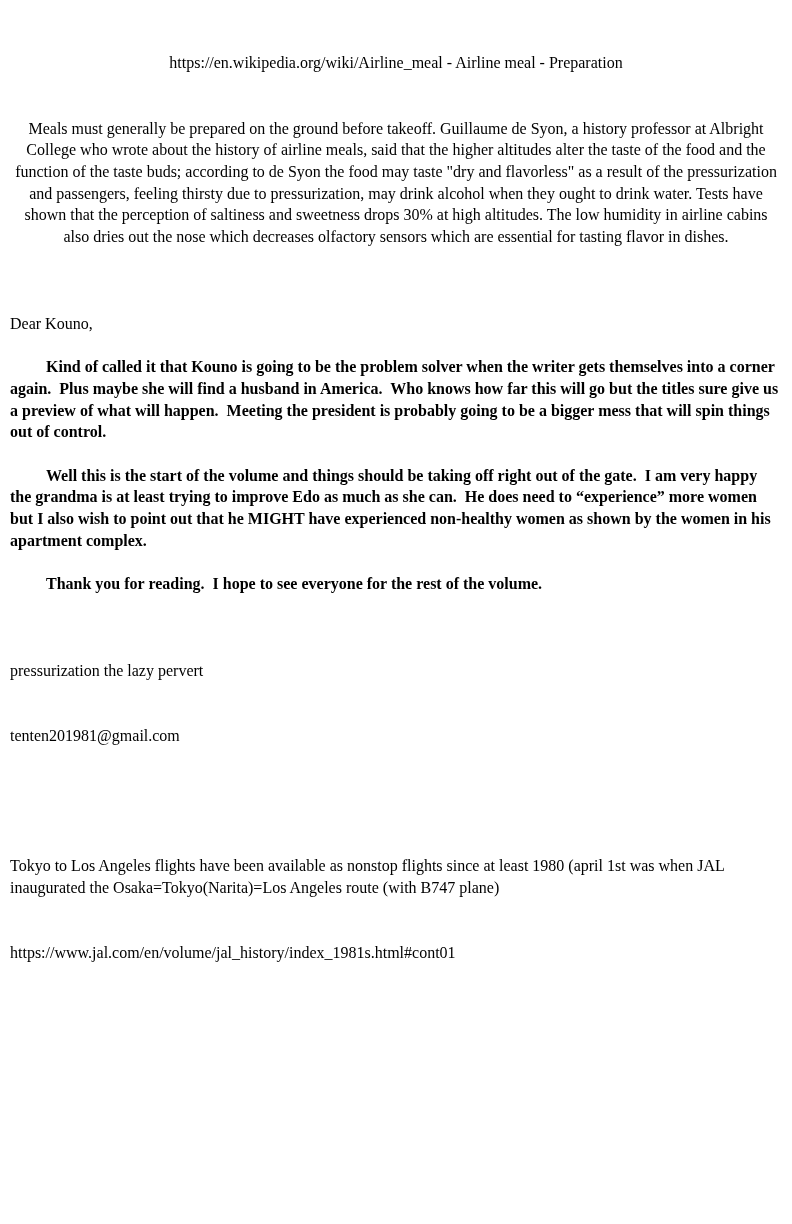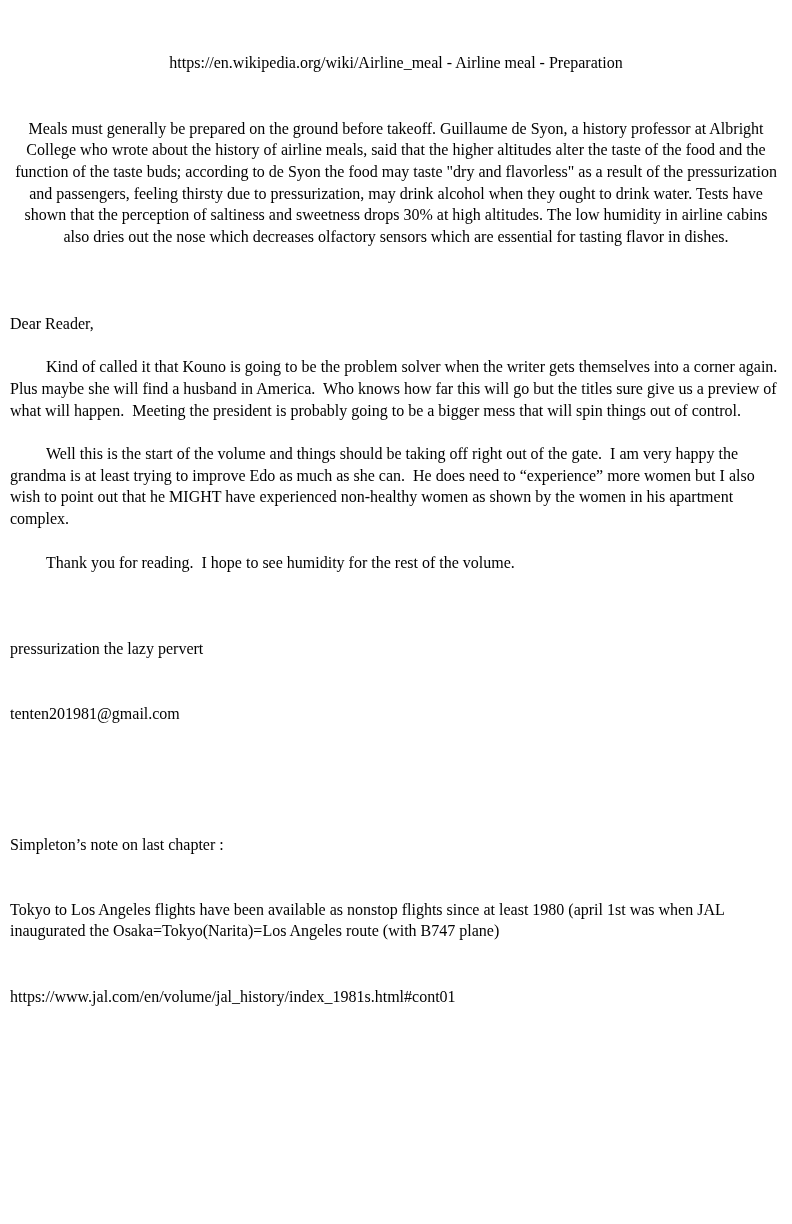--- a/index.html
+++ b/index.html
@@ -21,55 +21,55 @@
   }
   .block {
     margin: 0 0 21.7px 0;
     white-space: pre-wrap;
   }
   .center {
     text-align: center;
   }
   .indent {
     text-indent: 36px;
+    font-weight: bold;
   }
   p, div {
     margin: 0;
   }
   p.block {
     margin: 0 0 21.7px 0;
   }
 </style>
 </head>
 <body>
 
 <div class="page">
 
   <div class="block center">
     <div>https://en.wikipedia.org/wiki/Airline_meal - Airline meal - Preparation</div>
     <div>Meals must generally be prepared on the ground before takeoff. Guillaume de Syon, a history professor at Albright College who wrote about the history of airline meals, said that the higher altitudes alter the taste of the food and the function of the taste buds; according to de Syon the food may taste "dry and flavorless" as a result of the pressurization and passengers, feeling thirsty due to pressurization, may drink alcohol when they ought to drink water. Tests have shown that the perception of saltiness and sweetness drops 30% at high altitudes. The low humidity in airline cabins also dries out the nose which decreases olfactory sensors which are essential for tasting flavor in dishes.</div>
   </div>
 
-  <p class="block">Dear Reader,</p>
+  <p class="block">Dear Kouno,</p>
 
   <p class="block indent">Kind of called it that Kouno is going to be the problem solver when the writer gets themselves into a corner again.  Plus maybe she will find a husband in America.  Who knows how far this will go but the titles sure give us a preview of what will happen.  Meeting the president is probably going to be a bigger mess that will spin things out of control.</p>
 
   <p class="block indent">Well this is the start of the volume and things should be taking off right out of the gate.  I am very happy the grandma is at least trying to improve Edo as much as she can.  He does need to “experience” more women but I also wish to point out that he MIGHT have experienced non-healthy women as shown by the women in his apartment complex.</p>
 
 
-  <p class="block indent">Thank you for reading.  I hope to see humidity for the rest of the volume.</p>
+  <p class="block indent">Thank you for reading.  I hope to see everyone for the rest of the volume.</p>
 
 
   <div class="block">
     <div>pressurization the lazy pervert</div>
     <div>tenten201981@gmail.com</div>
   </div>
 
   <div class="block">
-    <div>Simpleton’s note on last chapter :</div>
     <div>Tokyo to Los Angeles flights have been available as nonstop flights since at least 1980 (april 1st was when JAL inaugurated the Osaka=Tokyo(Narita)=Los Angeles route (with B747 plane)</div>
     <div>https://www.jal.com/en/volume/jal_history/index_1981s.html#cont01</div>
   </div>
 
   <div class="block">
     
     
   </div>
 
 </div>

